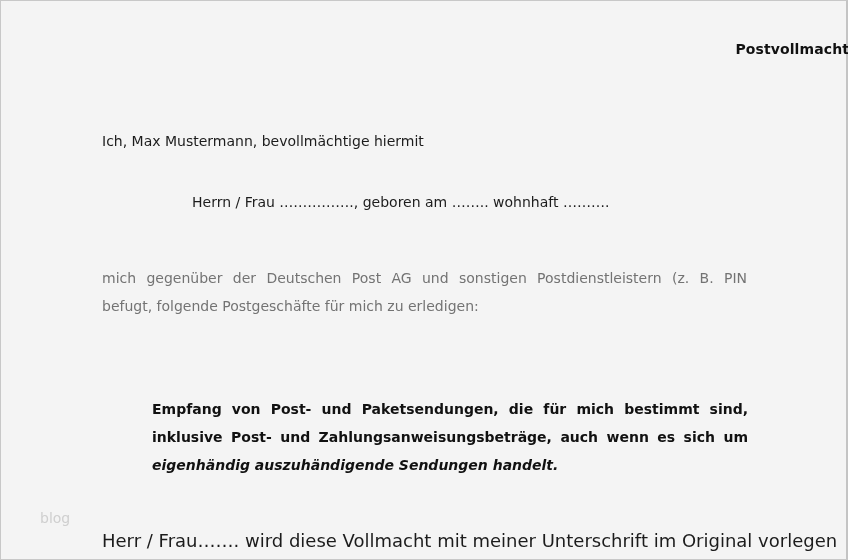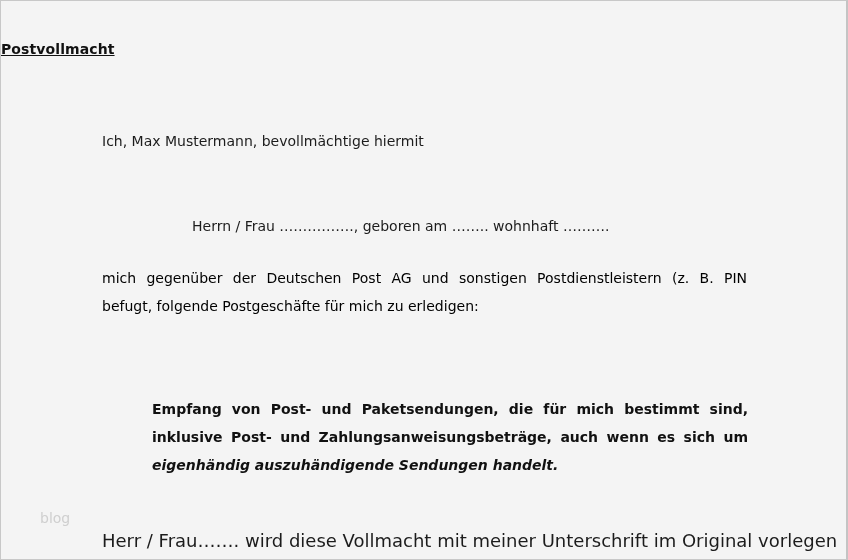--- a/index.html
+++ b/index.html
@@ -19,44 +19,43 @@
       border: 1px solid #c8c8c8;
       border-right: 2px solid #c4c4c4;
       font-family: "DejaVu Sans", sans-serif;
       color: #1a1a1a;
     }
     .title {
       position: absolute;
       top: 40px;
       left: 0;
       width: 848px;
-      text-align: left;
+      text-align: right;
       font-weight: bold;
       font-size: 14px;
       letter-spacing: 0.1px;
       color: #111;
-      text-decoration: underline;
     }
     .line {
       position: absolute;
       font-size: 14px;
       white-space: nowrap;
       color: #1c1c1c;
     }
     .intro { top: 132px; left: 101px; }
-    .persons { top: 193px; left: 191px; margin-top: 24px; }
+    .persons { top: 193px; left: 191px; }
     .para {
       position: absolute;
       left: 101px;
       width: 645px;
       font-size: 14px;
       line-height: 28px;
       text-align: justify;
       text-align-last: left;
-      color: #000000;
+      color: #737373;
     }
     .para .pl {
       display: block;
       text-align: justify;
       text-align-last: justify;
       height: 28px;
     }
     .para .pl.last { text-align-last: left; }
     .p1 { top: 263px; }
     .bold-block {

